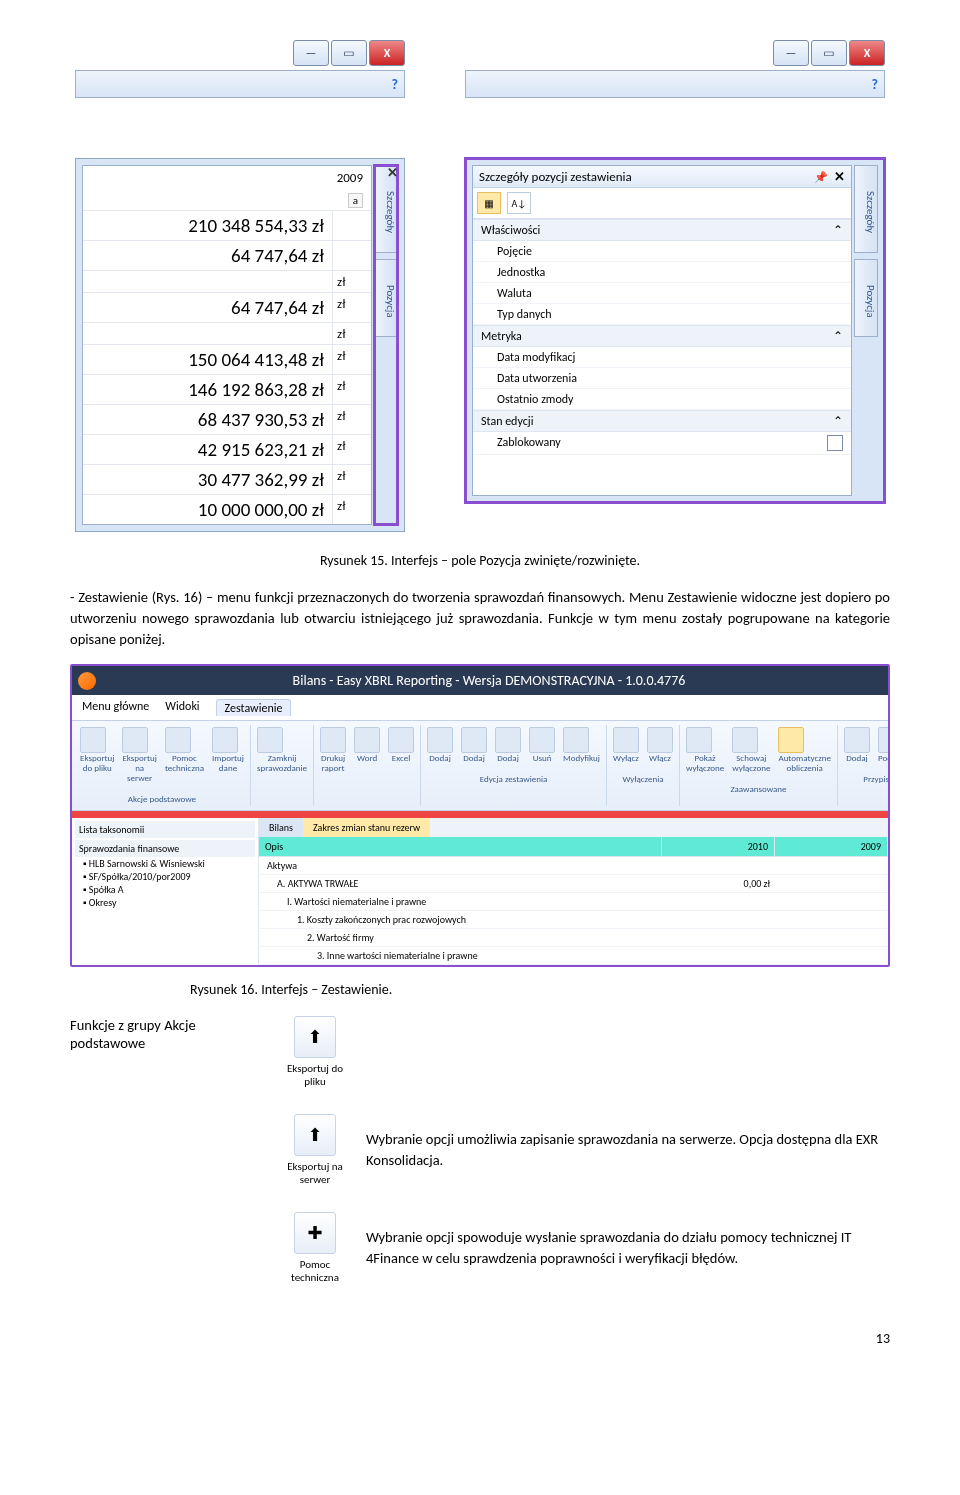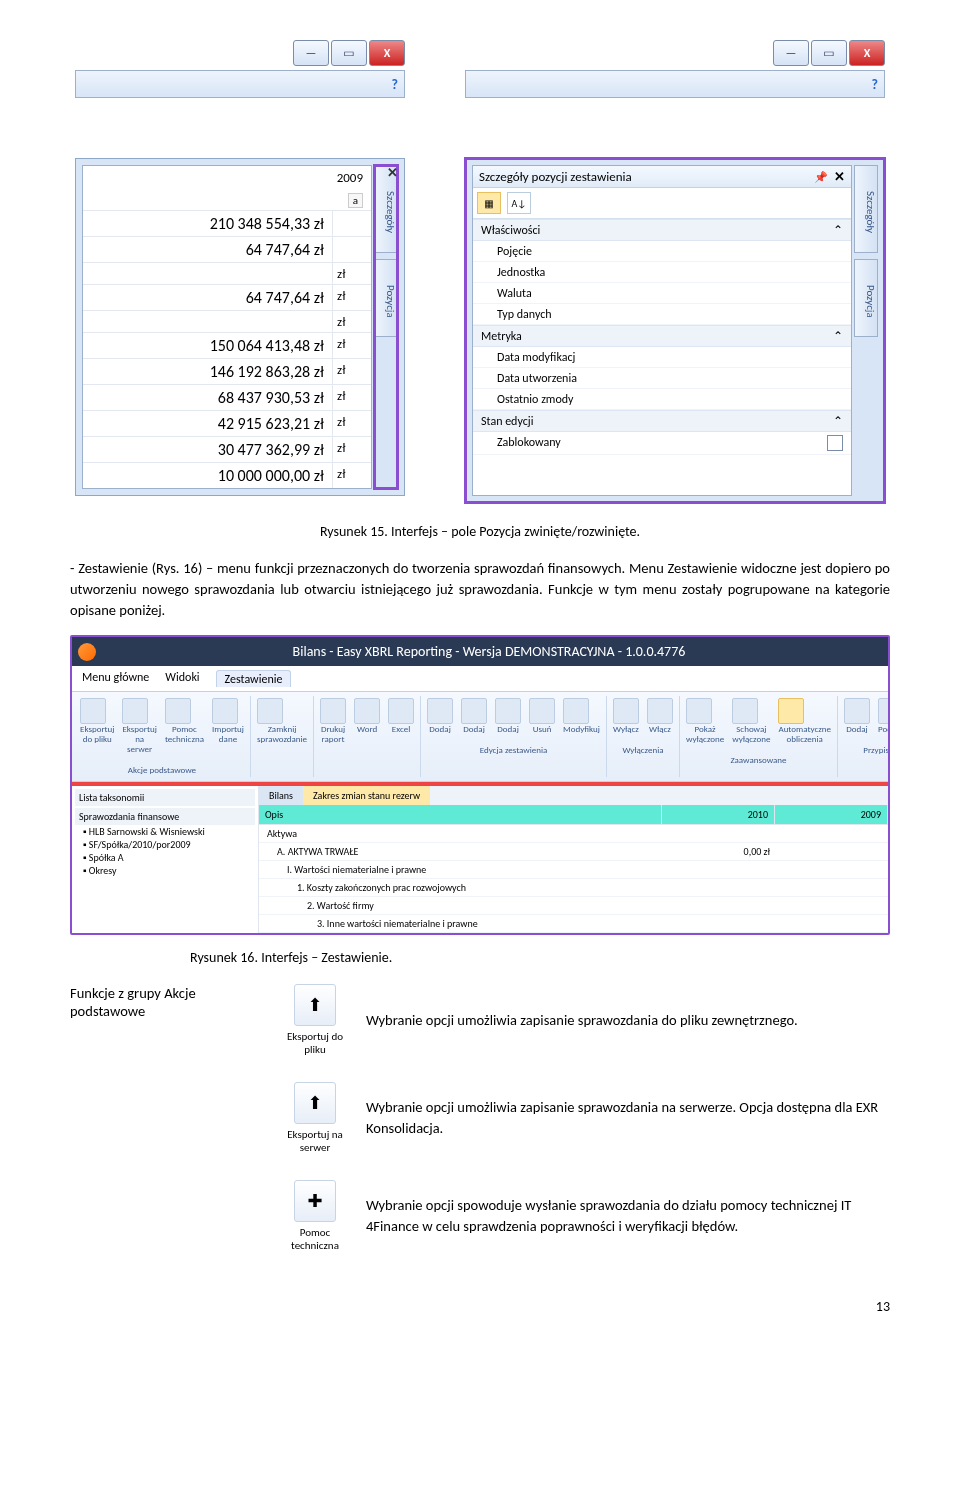--- a/index.html
+++ b/index.html
@@ -11,21 +11,21 @@
 .panel-frame{border:1px solid #8ea7c7;background:#d7e5f7;padding:6px;display:flex;gap:2px;position:relative}
 .panel-body{background:#fff;border:1px solid #9cb0cc;flex:1}
 .vtab{width:22px;background:linear-gradient(90deg,#eef4fc,#d4e2f4);border:1px solid #9cb0cc;display:flex;align-items:flex-start;justify-content:center;padding-top:6px;font-size:11px;writing-mode:vertical-rl;color:#3a5a8a}
 .close-x{position:absolute;top:6px;right:6px;font-family:Arial;font-size:13px;color:#333;font-weight:bold}
 .panel-left{width:330px}
 .panel-right{width:420px}
 .col-hdr{padding:4px 8px;text-align:right;font-size:13px;background:#fff}
 .lbl-a{text-align:right;padding:2px 8px}
 .lbl-a span{display:inline-block;border:1px solid #ccc;padding:0 4px;background:#f7f7f7;font-size:11px}
 .tbl-row{display:flex;border-top:1px solid #e3e8f0}
-.tbl-row .c1{flex:1;text-align:right;padding:3px 8px;font-size:16px}
+.tbl-row .c1{flex:1;text-align:right;padding:3px 8px;font-size:19px}
 .tbl-row .c2{width:30px;text-align:left;padding:3px 4px;font-size:13px;border-left:1px solid #e3e8f0}
 .prop-title{background:linear-gradient(#f5f9ff,#e0ebf8);padding:3px 6px;font-size:13px;border-bottom:1px solid #c2d2e8;display:flex;justify-content:space-between;align-items:center}
 .prop-tools{padding:4px;display:flex;gap:6px;border-bottom:1px solid #d4dfec}
 .toolbtn{width:22px;height:20px;border:1px solid #bcd;background:#fff;font-size:10px;display:flex;align-items:center;justify-content:center}
 .toolbtn.on{background:#ffe9a8;border-color:#e8c060}
 .grp-hdr{background:#eef3fa;padding:3px 8px;font-size:12px;display:flex;justify-content:space-between;border-top:1px solid #dde6f2;border-bottom:1px solid #dde6f2}
 .grp-item{padding:3px 8px 3px 24px;font-size:12px;border-bottom:1px solid #f0f3f8;display:flex;justify-content:space-between}
 .chk{display:inline-block;width:14px;height:14px;border:1px solid #7a8ca8;background:#fff}
 .hilite-frame{outline:3px solid #8a4fd1;outline-offset:-2px}
 .caption{text-align:center;font-size:14px;color:#000;margin:14px 0 18px}
@@ -34,21 +34,21 @@
 .rs-title{background:linear-gradient(#3a4a66,#2a3954);color:#fff;padding:4px 8px;text-align:center;font-size:14px}
 .rs-tabs{display:flex;gap:16px;padding:4px 10px;background:#fff;font-size:12px}
 .rs-tabs .act{background:#e8eefb;padding:1px 8px;border:1px solid #c2d2e8;border-bottom:none;border-radius:3px 3px 0 0}
 .rs-ribbon{display:flex;background:linear-gradient(#f5f9ff,#e6eef9);border-top:1px solid #c2d2e8;border-bottom:1px solid #c2d2e8;padding:4px 2px;overflow:hidden}
 .rs-grp{padding:2px 6px;border-right:1px solid #cbd9ec;text-align:center}
 .rs-grp .icons{display:flex;gap:8px;justify-content:center;margin-bottom:10px}
 .rs-ico{width:24px;height:24px;background:#dfe9f6;border:1px solid #bccde2;border-radius:2px}
 .rs-ico.gold{background:#ffe9a8;border-color:#e8c060}
 .rs-lbl{font-size:9px;color:#3a5a8a;line-height:1.1}
 .rs-grpname{font-size:9px;color:#3a5a8a;margin-top:4px}
-.rs-lower{display:flex;background:#fff;border-top:4px solid #ef4444}
+.rs-lower{display:flex;background:#fff;border-top:7px solid #ef4444}
 .rs-side{width:180px;border-right:1px solid #dfe6f0;font-size:10px;padding:3px}
 .rs-main{flex:1;font-size:10px}
 .rs-tabrow{display:flex;background:#eef3fa}
 .rs-tab2{padding:3px 10px;background:#dbe6f5}
 .rs-tab2.act{background:#ffe9a8}
 .rs-thead{display:flex;background:#5eead4;border-bottom:1px solid #dfe6f0}
 .rs-thead div{padding:3px 6px;border-right:1px solid #dfe6f0}
 .rs-row{display:flex;border-bottom:1px solid #f0f3f8}
 .rs-row div{padding:2px 6px}
 .funcs{display:flex;gap:30px;margin-top:12px}
@@ -395,21 +395,20 @@
 <div class="caption" style="margin-left:120px;text-align:left">Rysunek 16. Interfejs – Zestawienie.</div>
 
 <div class="funcs">
   <div class="func-left">Funkcje z grupy Akcje podstawowe</div>
   <div class="func-right" id="func-list">
         <div class="func-item">
           <div class="func-icon">
             <div class="ico">⬆</div>
             <div>Eksportuj do pliku</div>
           </div>
-          <div class="func-desc">Wybranie opcji umożliwia zapisanie sprawozdania do pliku zewnętrznego.</div>
         </div>
         <div class="func-item">
           <div class="func-icon">
             <div class="ico">⬆</div>
             <div>Eksportuj na serwer</div>
           </div>
           <div class="func-desc">Wybranie opcji umożliwia zapisanie sprawozdania na serwerze. Opcja dostępna dla EXR Konsolidacja.</div>
         </div>
         <div class="func-item">
           <div class="func-icon">

